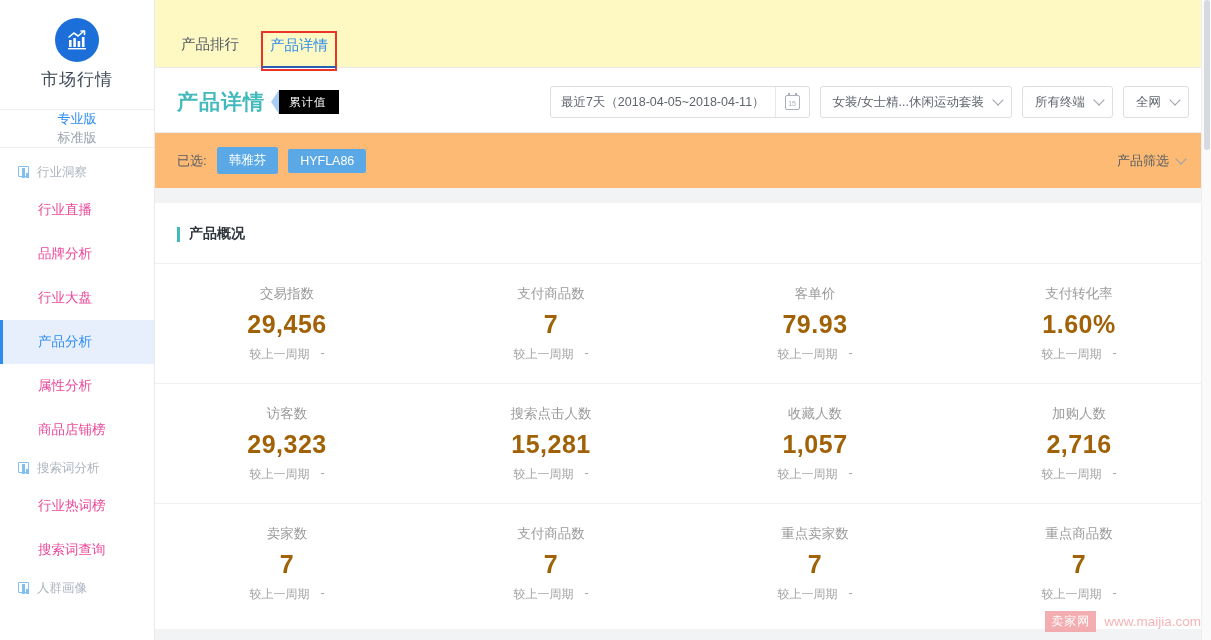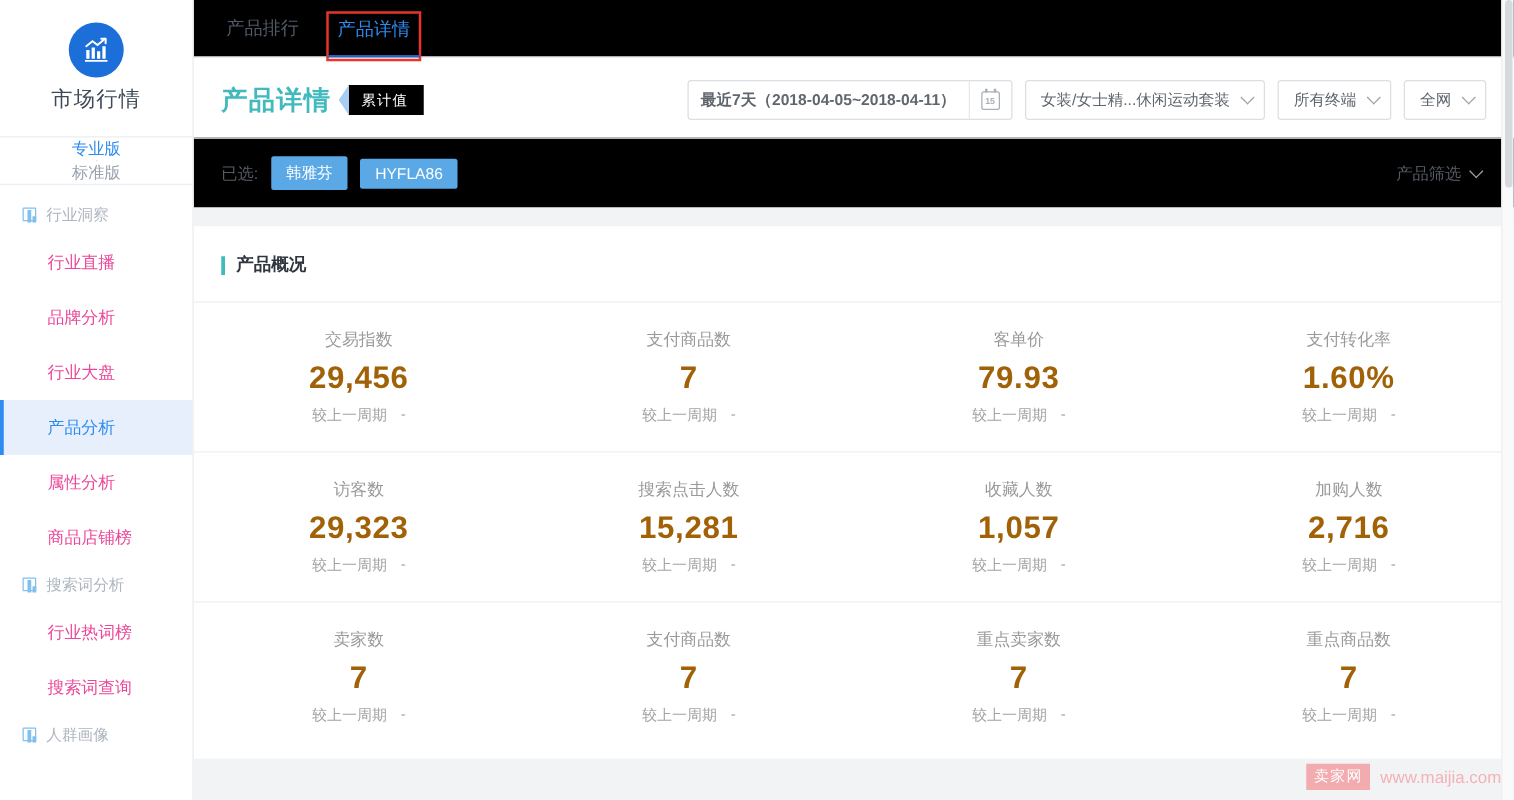--- a/index.html
+++ b/index.html
@@ -75,21 +75,21 @@
   }
 
   
   .main {
     flex: 1 1 auto; height: 640px;
     background: #f2f3f5;
     overflow: hidden; position: relative;
   }
 
   .tabbar {
-    background: #000000; height: 46px;
+    background: #fef9c3; height: 68px;
     border-bottom: 1px solid #e8eaec;
     display: flex; align-items: flex-end;
     padding-left: 22px;
   }
   .tab {
     position: relative; font-size: 14.5px; color: #515a66;
     padding: 0 4px 13px 4px; margin-right: 22px; cursor: pointer;
   }
   .tab.active { color: #2d8cf0; }
   .tab.active::after {
@@ -126,21 +126,21 @@
     border-bottom: 12px solid transparent;
     border-right: 8px solid #a8cdf2;
   }
 
   .filters { margin-left: auto; display: flex; align-items: center; gap: 10px; }
   .ctl {
     border: 1px solid #dcdee2; border-radius: 3px; background: #fff;
     height: 32px; display: flex; align-items: center;
     font-size: 12.5px; color: #60666e; cursor: pointer;
   }
-  .ctl.date { padding: 0; font-weight: bold; }
+  .ctl.date { padding: 0; }
   .ctl.date .txt { padding: 0 10px; }
   .ctl.date .calbtn {
     border-left: 1px solid #e6e8eb; width: 34px; height: 100%;
     display: flex; align-items: center; justify-content: center;
   }
   .cal-ico {
     width: 15px; height: 15px; border: 1.3px solid #a9afb7;
     border-radius: 2px; position: relative;
     display: flex; align-items: flex-end; justify-content: center;
     font-size: 7px; color: #a9afb7; line-height: 1; padding-bottom: 1.5px;
@@ -156,21 +156,21 @@
   .ctl.sel { padding: 0 9px 0 12px; gap: 10px; }
   .chev {
     width: 8px; height: 8px; border-right: 1.3px solid #9ba2ab;
     border-bottom: 1.3px solid #9ba2ab; transform: rotate(45deg);
     margin-top: -4px; flex: 0 0 8px;
   }
 
   .selected-row {
     border-top: 1px solid #eceef1;
     display: flex; align-items: center;
-    padding: 14px 22px; background: #000000; min-height: 56px;
+    padding: 14px 22px; background: #fdba74; min-height: 56px;
   }
   .sel-label { font-size: 13px; color: #565c64; margin-right: 10px; }
   .tag {
     background: #5aa9e6; color: #fff; font-size: 12.5px;
     padding: 5px 12px; border-radius: 2px; margin-right: 10px;
     cursor: pointer;
   }
   .prod-filter {
     margin-left: auto; display: flex; align-items: center; gap: 8px;
     font-size: 13px; color: #565c64; cursor: pointer; padding-right: 4px;

